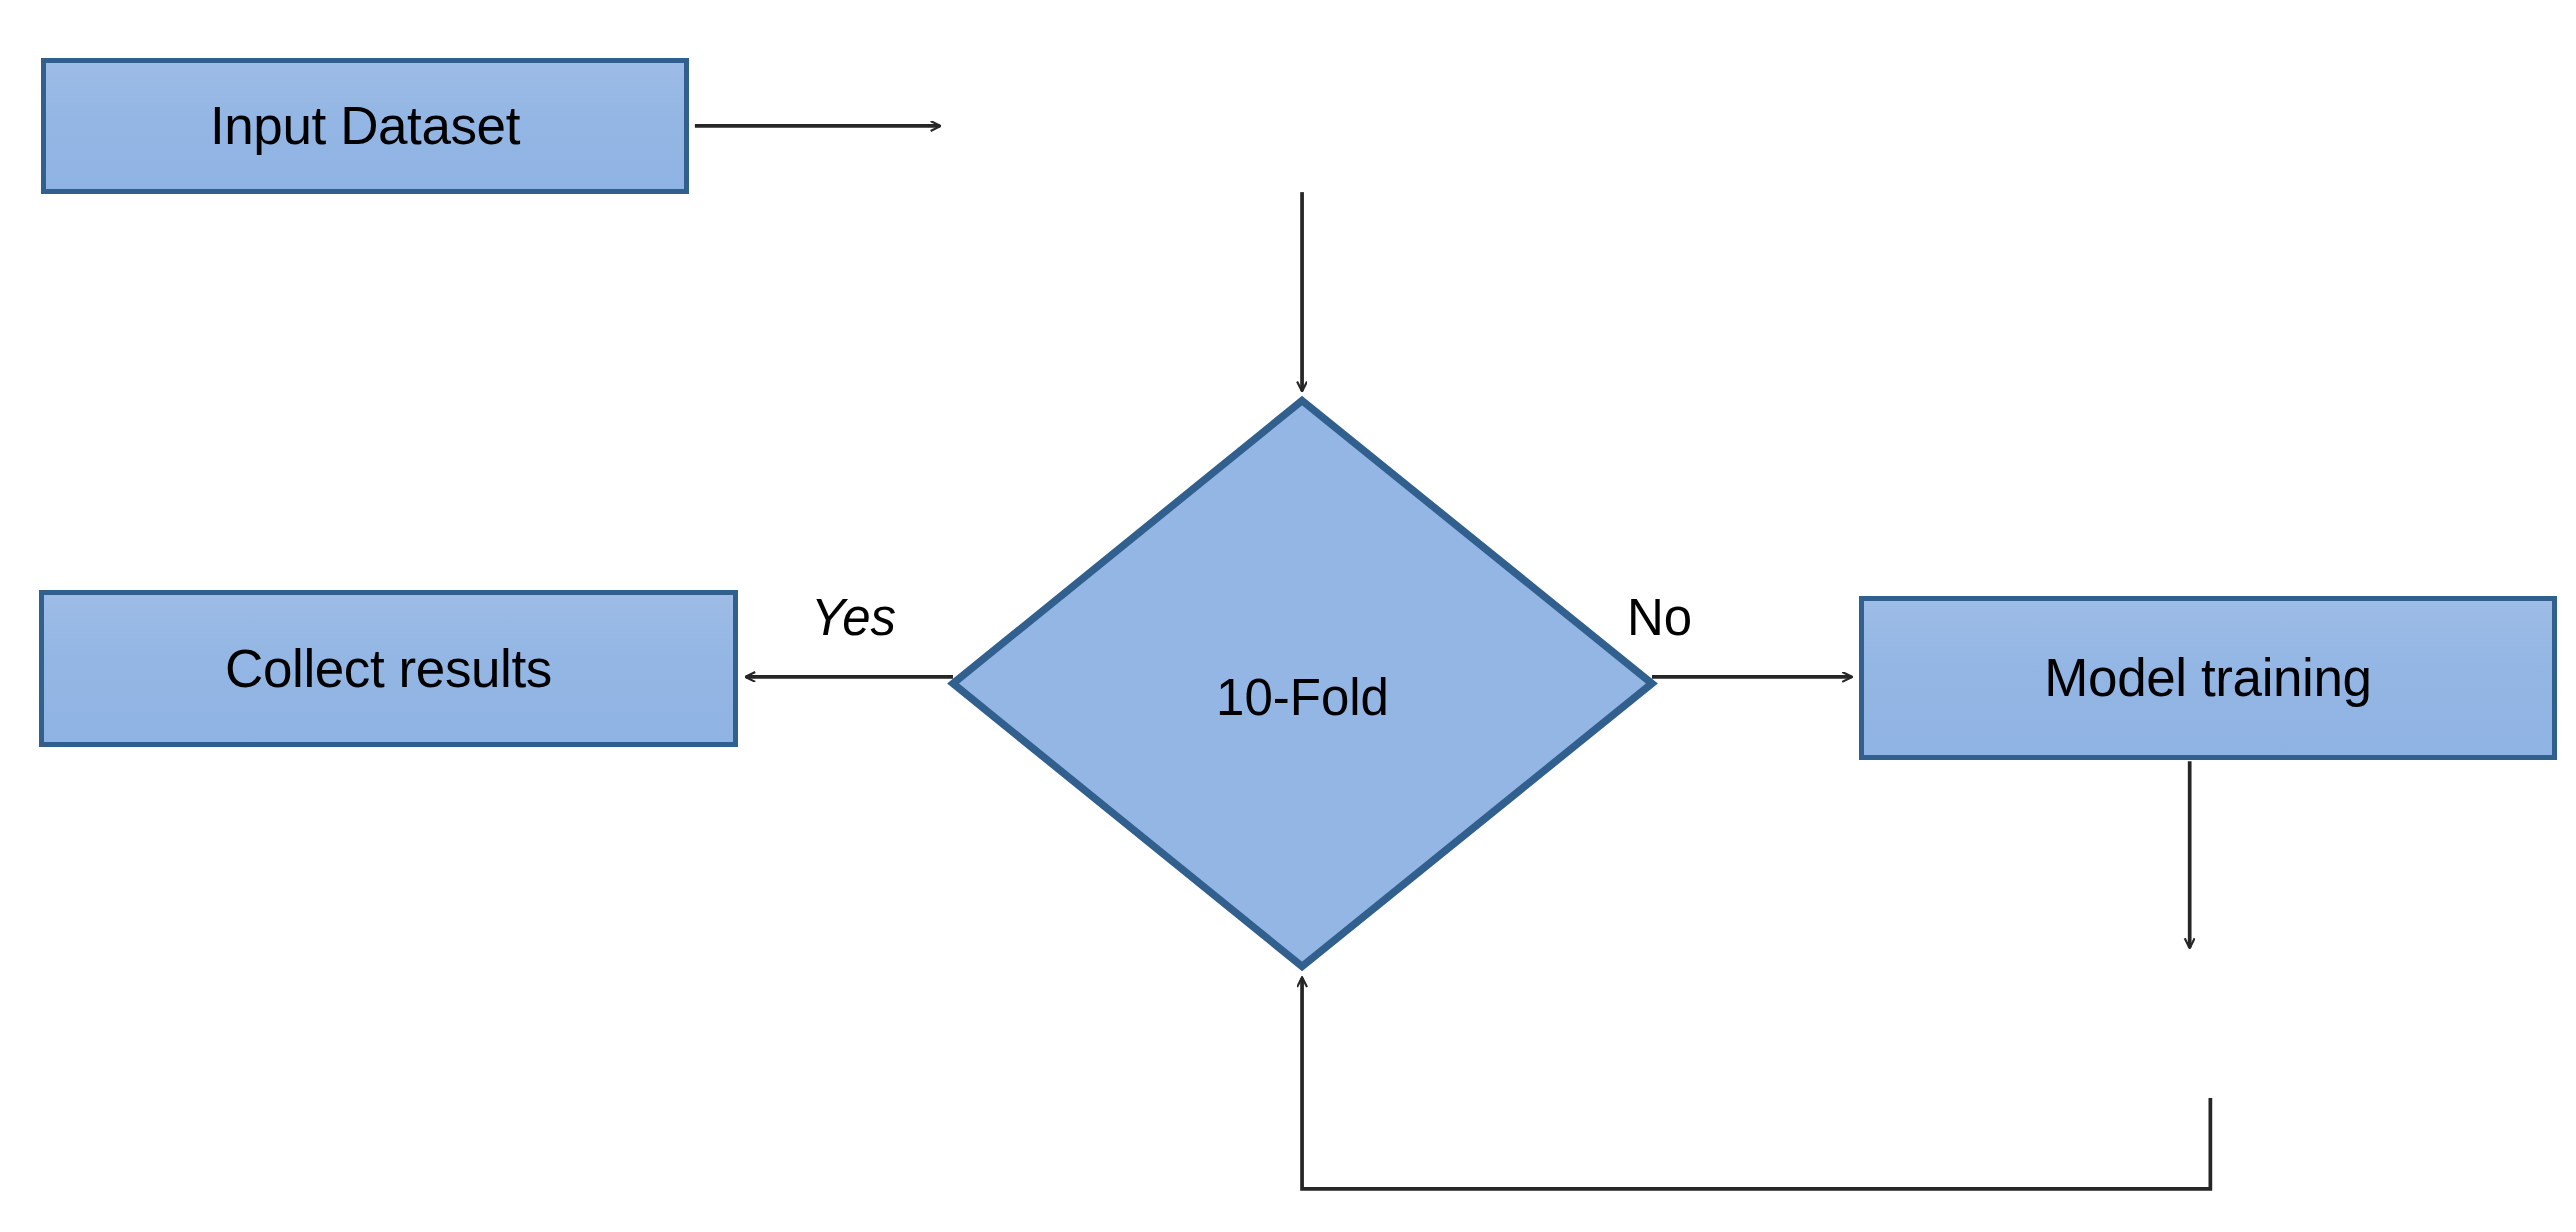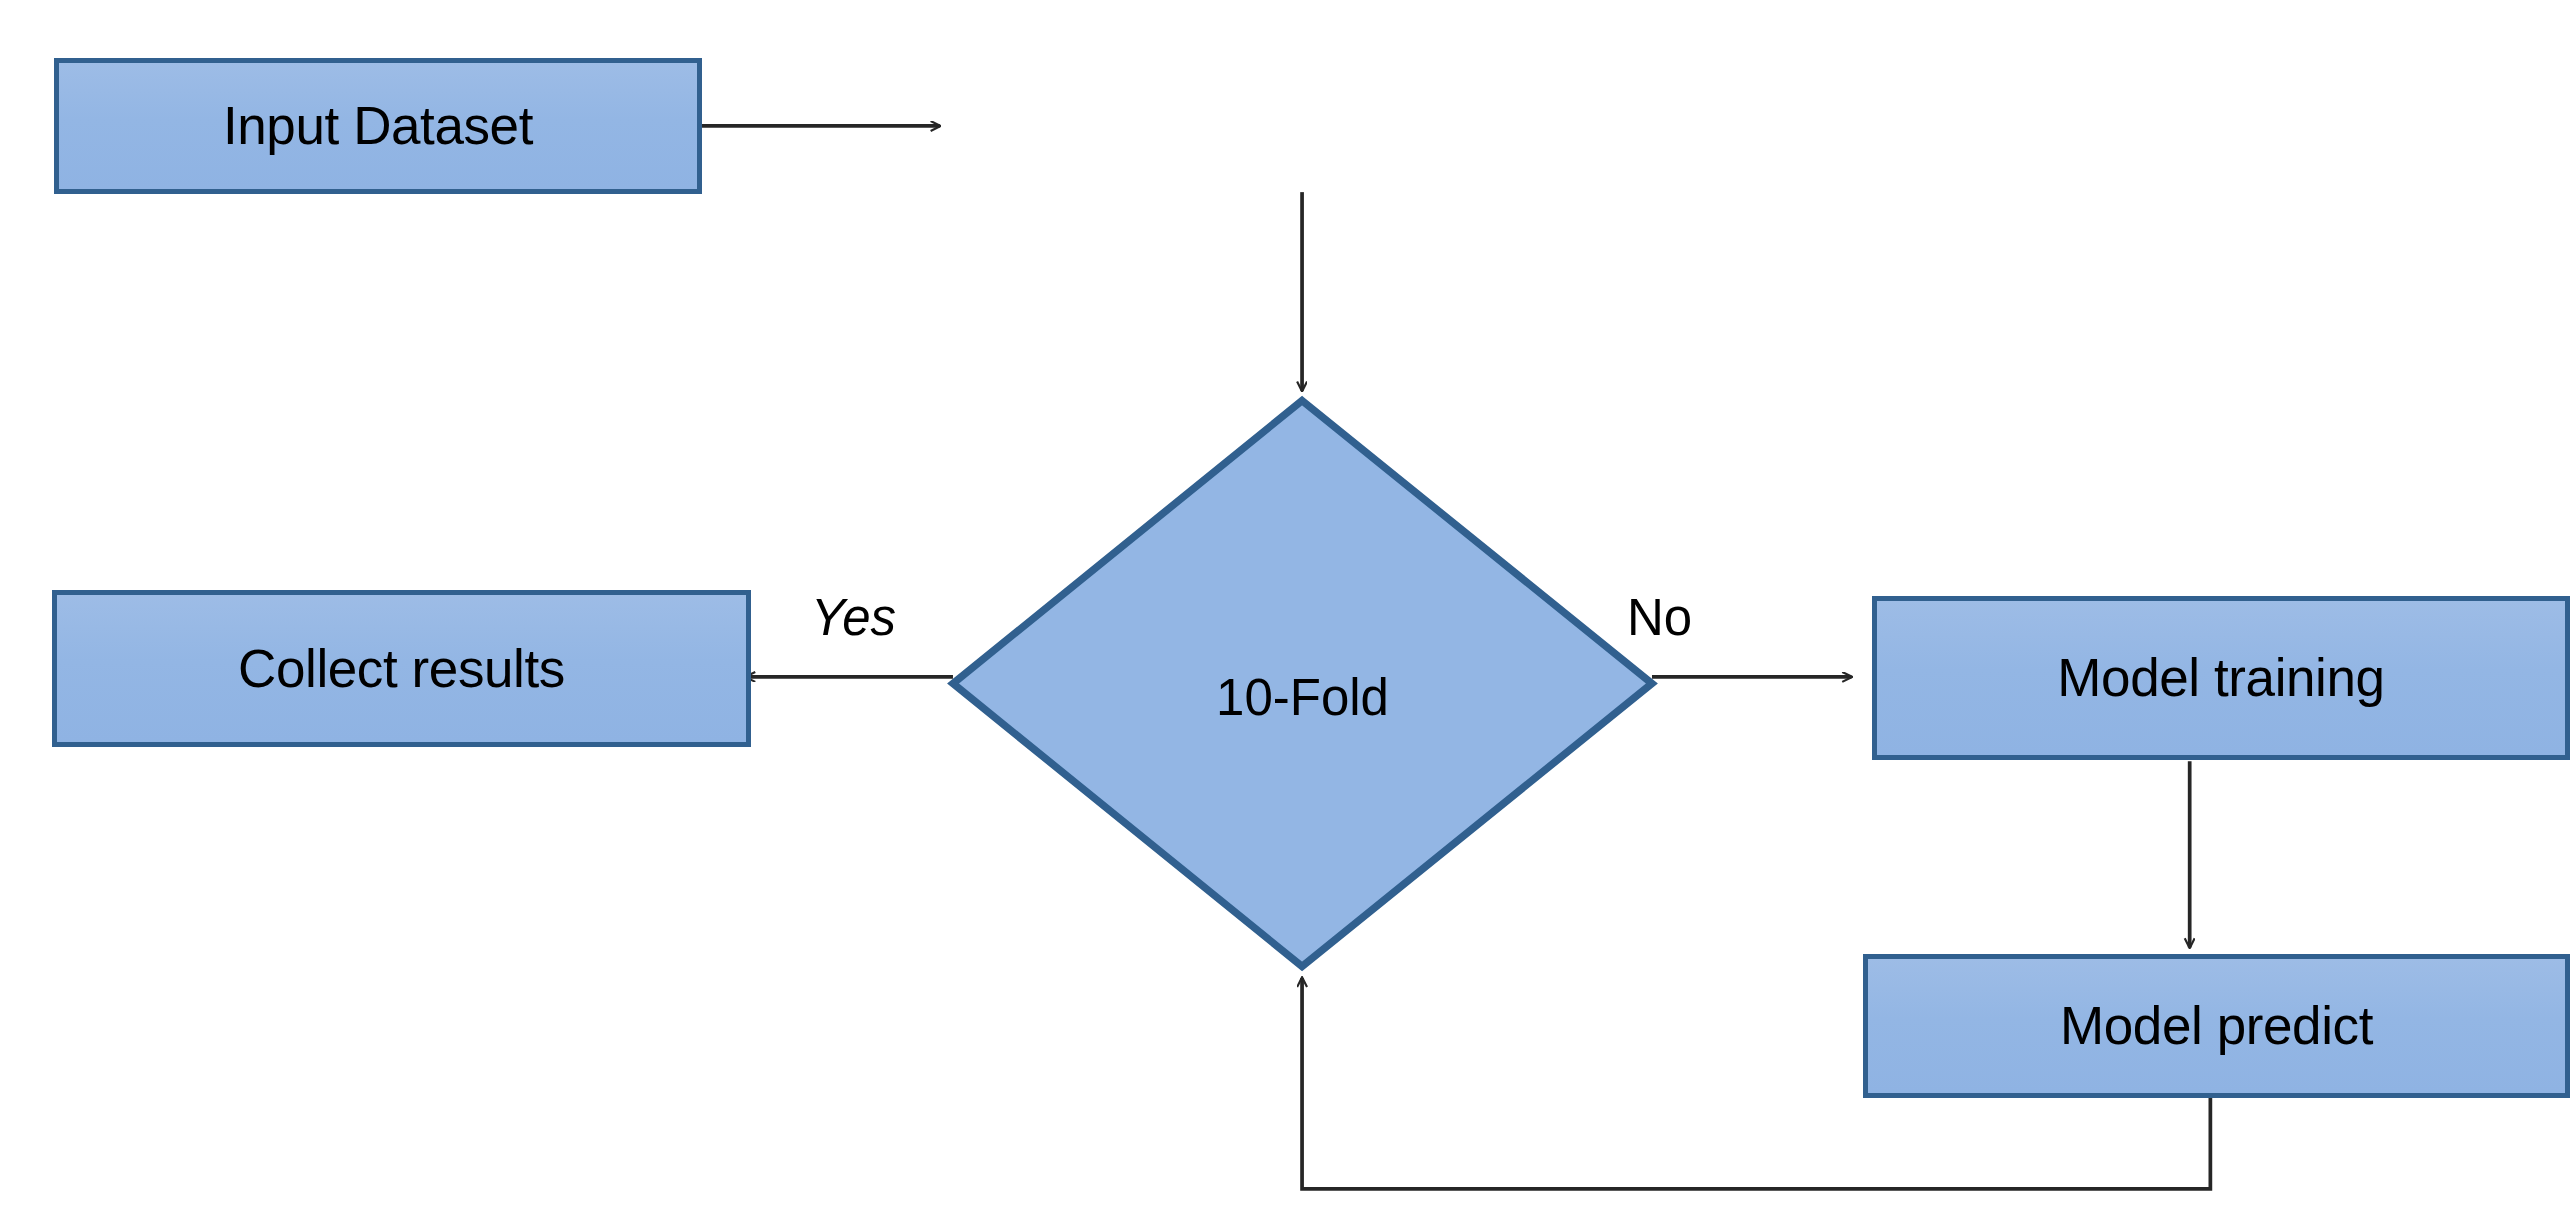--- a/index.html
+++ b/index.html
@@ -32,21 +32,20 @@
     align-items: center;
     justify-content: center;
     background: linear-gradient(to bottom, #9dbce6 0%, #93b6e4 45%, #8fb3e3 100%);
     border: 5.8px solid #31608f;
     color: #000000;
     font-size: 53px;
     line-height: 1.08;
     text-align: center;
     white-space: nowrap;
     letter-spacing: -0.4px;
-    margin-left: 13px;
   }
   .node-label {
     display: block;
   }
   .decision {
     position: absolute;
     display: flex;
     align-items: center;
     justify-content: center;
     flex-direction: column;
@@ -112,22 +111,19 @@
   </div>
 
   <div class="node" style="left:39px; top:590px; width:699px; height:157px;">
     <span class="node-label">Collect results</span>
   </div>
 
   <div class="node" style="left:1859px; top:596px; width:698px; height:164px;">
     <span class="node-label">Model training</span>
   </div>
 
-  <div class="node" style="left:1850px; top:954px; width:707px; height:144px;">
-    <span class="node-label">Model predict</span>
-  </div>
 
   <div class="edge-label" style="left:811px; top:592px;font-style:italic;">Yes</div>
 
   <div class="edge-label" style="left:1627px; top:592px;">No</div>
 
 </div>
 
 
 </body></html>

